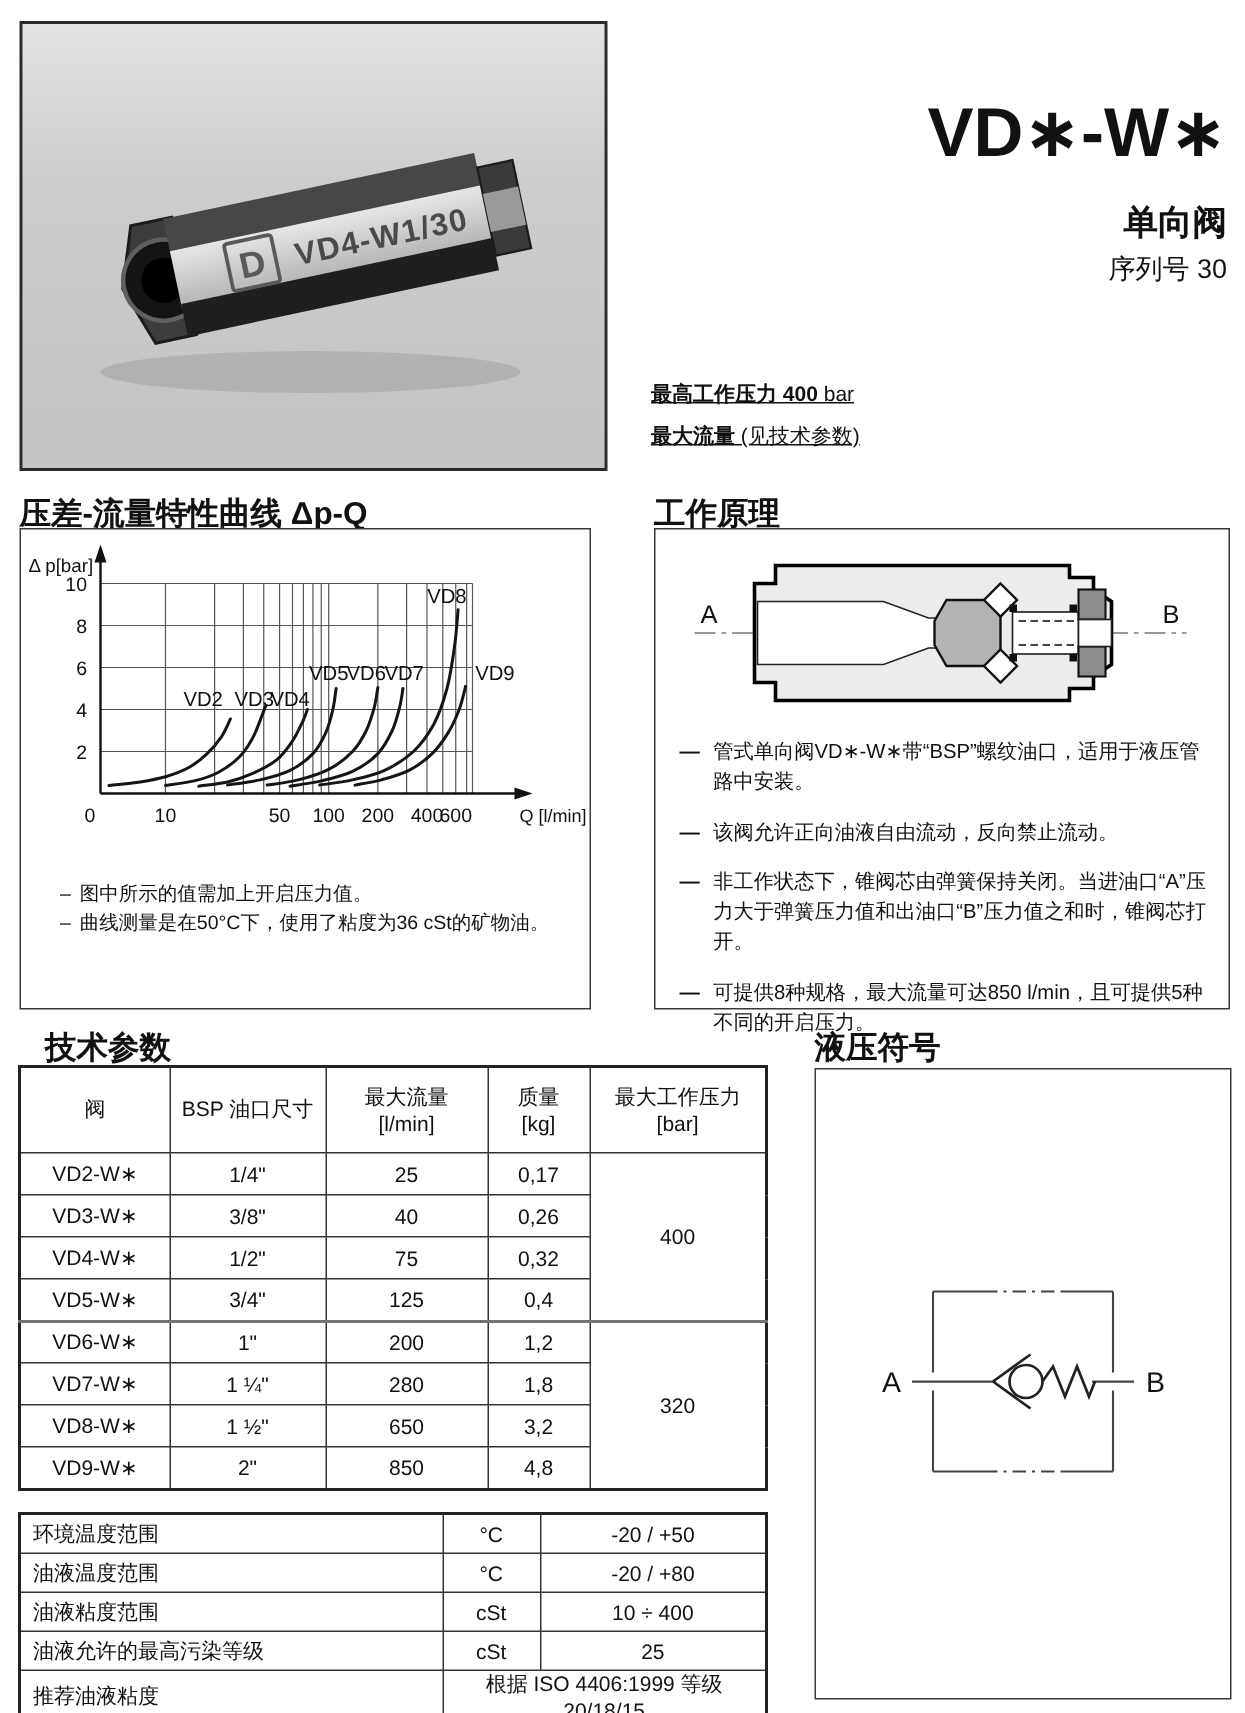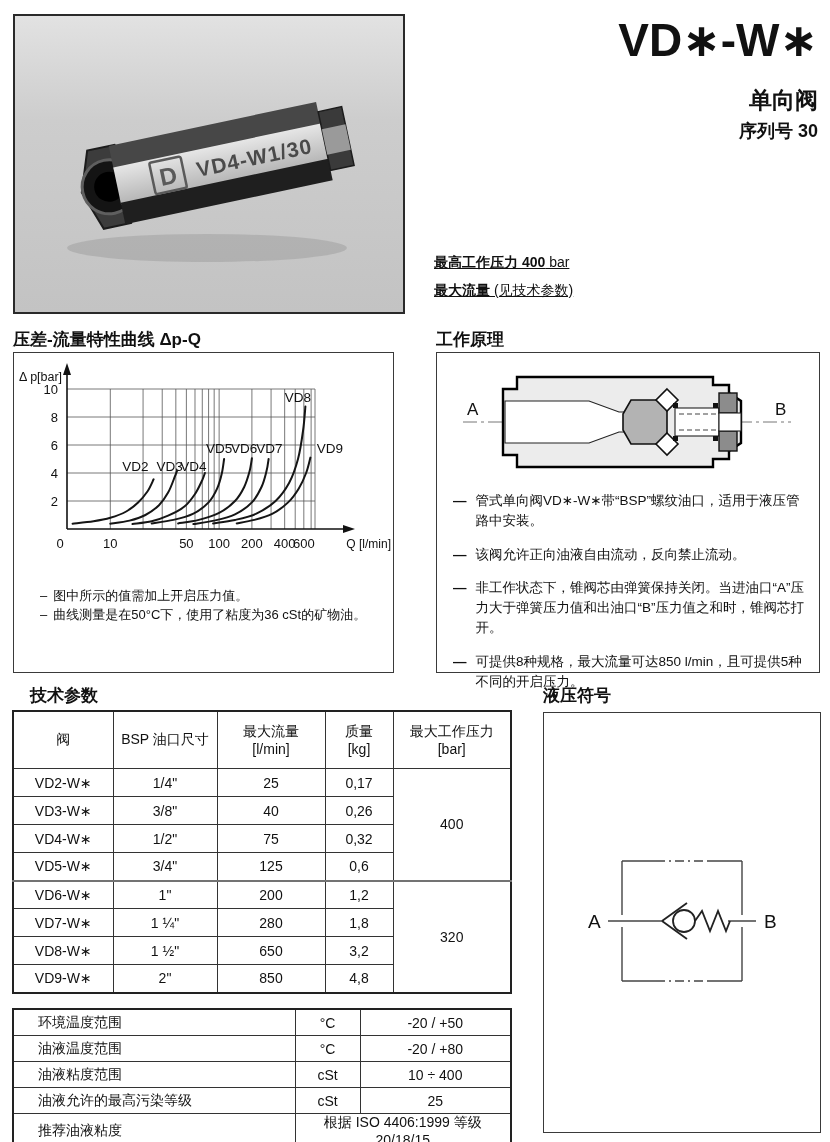--- a/index.html
+++ b/index.html
@@ -5,28 +5,28 @@
   html,body{margin:0;padding:0;background:#ffffff;}
   .page{position:relative;width:830px;height:1142px;background:#fff;overflow:hidden;
         font-family:"Liberation Sans","DejaVu Sans",sans-serif;color:#111;}
   
   .photo-box{position:absolute;left:13px;top:14px;width:392px;height:300px;
              border:2px solid #2a2a2a;box-sizing:border-box;
              background:linear-gradient(180deg,#e2e2e2 0%,#cdcdcd 35%,#c3c3c3 100%);}
   .photo-box svg{display:block;}
   
   .title-block{position:absolute;top:16px;right:12px;text-align:right;}
-  .product-code{font-size:46px;font-weight:bold;line-height:1.05;letter-spacing:0px;}
+  .product-code{font-size:46px;font-weight:bold;line-height:1.05;letter-spacing:0px;margin-top:48px;}
   .product-name{font-size:23px;font-weight:bold;margin-top:21px;}
-  .series{font-size:18px;font-weight:bold;margin-top:3px;}
+  .series{font-size:18px;font-weight:normal;margin-top:3px;}
   
   .spec-lines{position:absolute;left:434px;top:248px;font-size:14px;line-height:28px;text-decoration:underline;}
   .spec-lines .b{font-weight:bold;}
   
-  .section-title{position:absolute;font-size:17px;font-weight:bold;white-space:nowrap;}
+  .section-title{position:absolute;font-size:21px;font-weight:bold;white-space:nowrap;}
   .box{position:absolute;border:1.5px solid #3a3a3a;box-sizing:border-box;background:#fff;}
   .curves-box{left:13px;top:352px;width:381px;height:321px;}
   .principle-box{left:436px;top:352px;width:384px;height:321px;}
   .symbol-box{left:543px;top:712px;width:278px;height:421px;}
   
   .notes{margin:4px 10px 0 26px;font-size:13px;line-height:1.45;}
   .note{display:flex;gap:6px;}
   .note .dash{flex:0 0 auto;}
   
   .bullets{list-style:none;margin:10px 0 0 0;padding:0 14px 0 16px;}
@@ -36,21 +36,21 @@
   table{border-collapse:collapse;table-layout:fixed;position:absolute;background:#fff;}
   #tech-table{left:12px;top:710px;width:498px;border:2px solid #222;}
   #tech-table th,#tech-table td{border:1px solid #333;text-align:center;vertical-align:middle;
       font-size:14px;padding:0;}
   #tech-table th{font-weight:normal;white-space:pre-line;height:56px;font-size:14px;}
   #tech-table tbody tr{height:28px;}
   #tech-table tr.grp td{border-top:2px solid #737373;}
   #misc-table{left:12px;top:1008px;width:498px;border:2px solid #222;}
   #misc-table td{border:1px solid #333;font-size:14px;height:25px;text-align:center;
       vertical-align:middle;padding:0;}
-  #misc-table td.lbl{text-align:left;padding-left:24px;}
+  #misc-table td.lbl{text-align:left;padding-left:8px;}
   .chart-svg{display:block;margin:6px 0 0 1px;}
   .principle-svg{display:block;margin:10px auto 0 auto;}
   .symbol-svg{display:block;}
   svg text{font-family:"Liberation Sans","DejaVu Sans",sans-serif;}
 </style>
 </head>
 <body>
 
 <div class="page">
 
@@ -242,21 +242,21 @@
         <tr>
           <td>VD4-W∗</td>
           <td>1/2"</td>
           <td>75</td>
           <td>0,32</td>
         </tr>
         <tr>
           <td>VD5-W∗</td>
           <td>3/4"</td>
           <td>125</td>
-          <td>0,6</td>
+          <td>0,4</td>
         </tr>
         <tr class="grp">
           <td>VD6-W∗</td>
           <td>1"</td>
           <td>200</td>
           <td>1,2</td>
           <td rowspan="4">320</td>
         </tr>
         <tr>
           <td>VD7-W∗</td>

